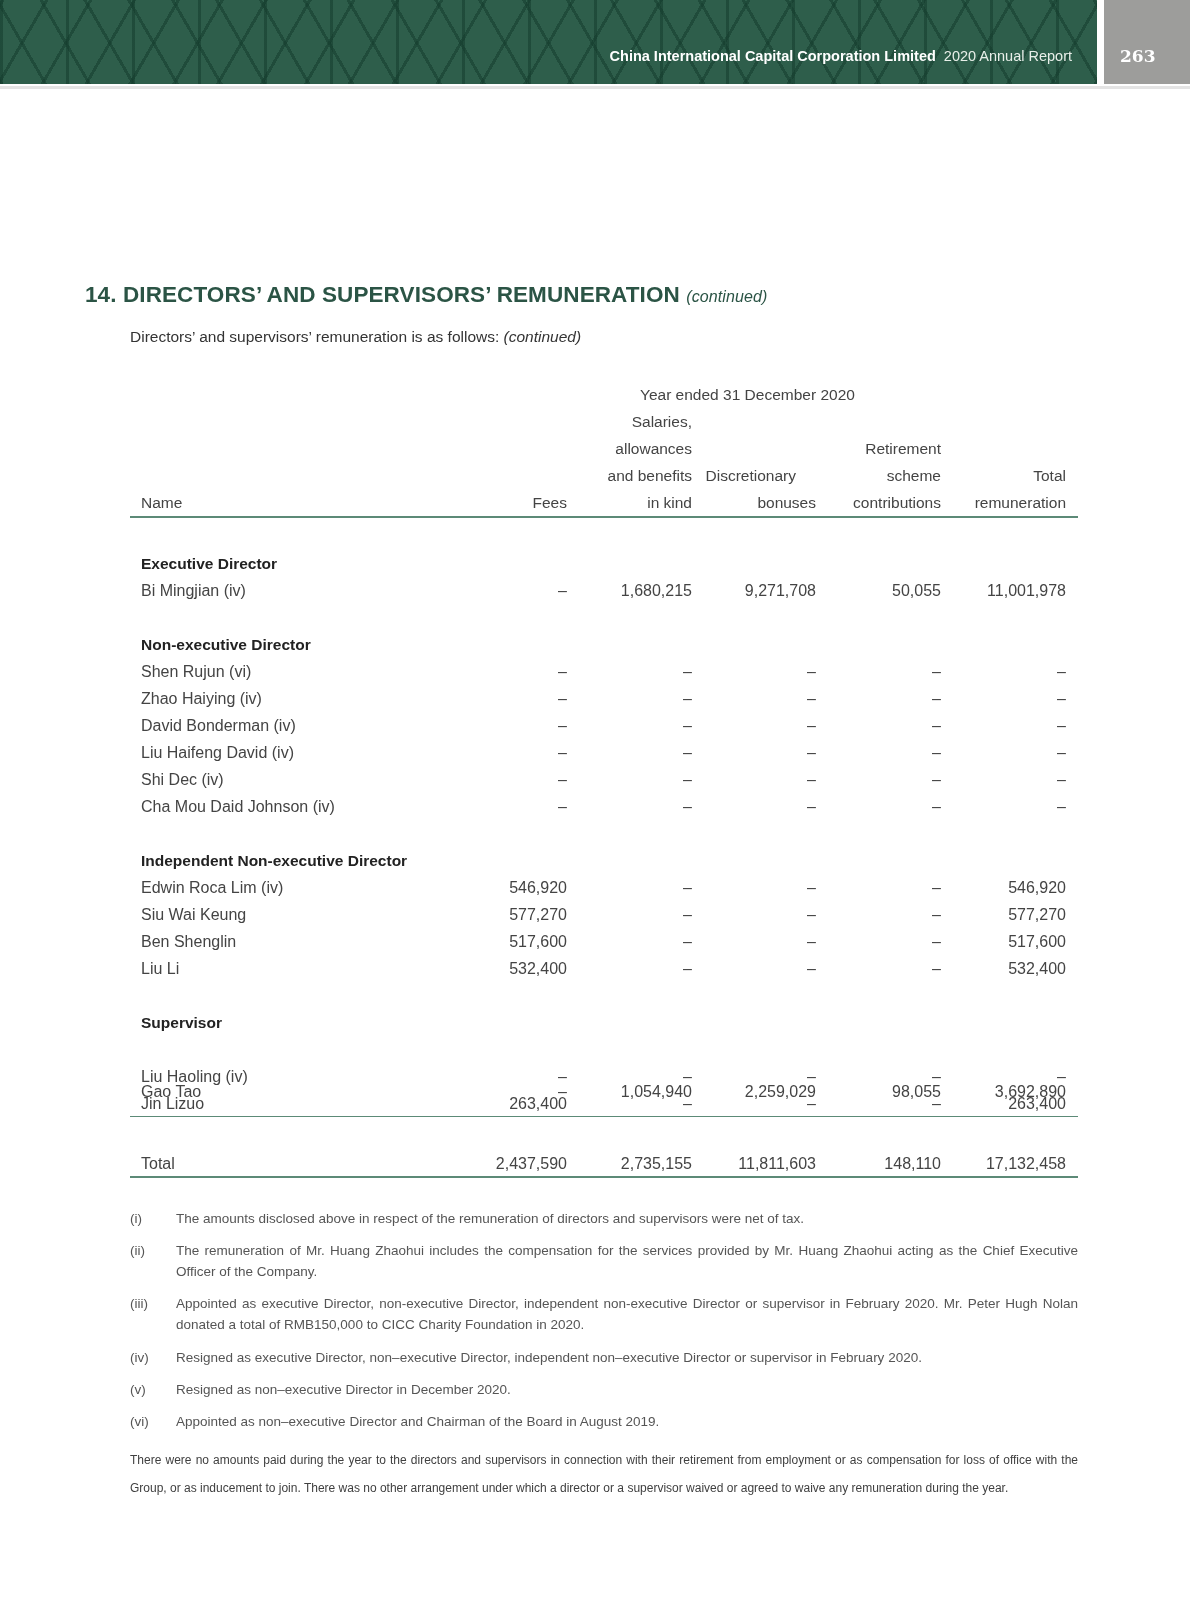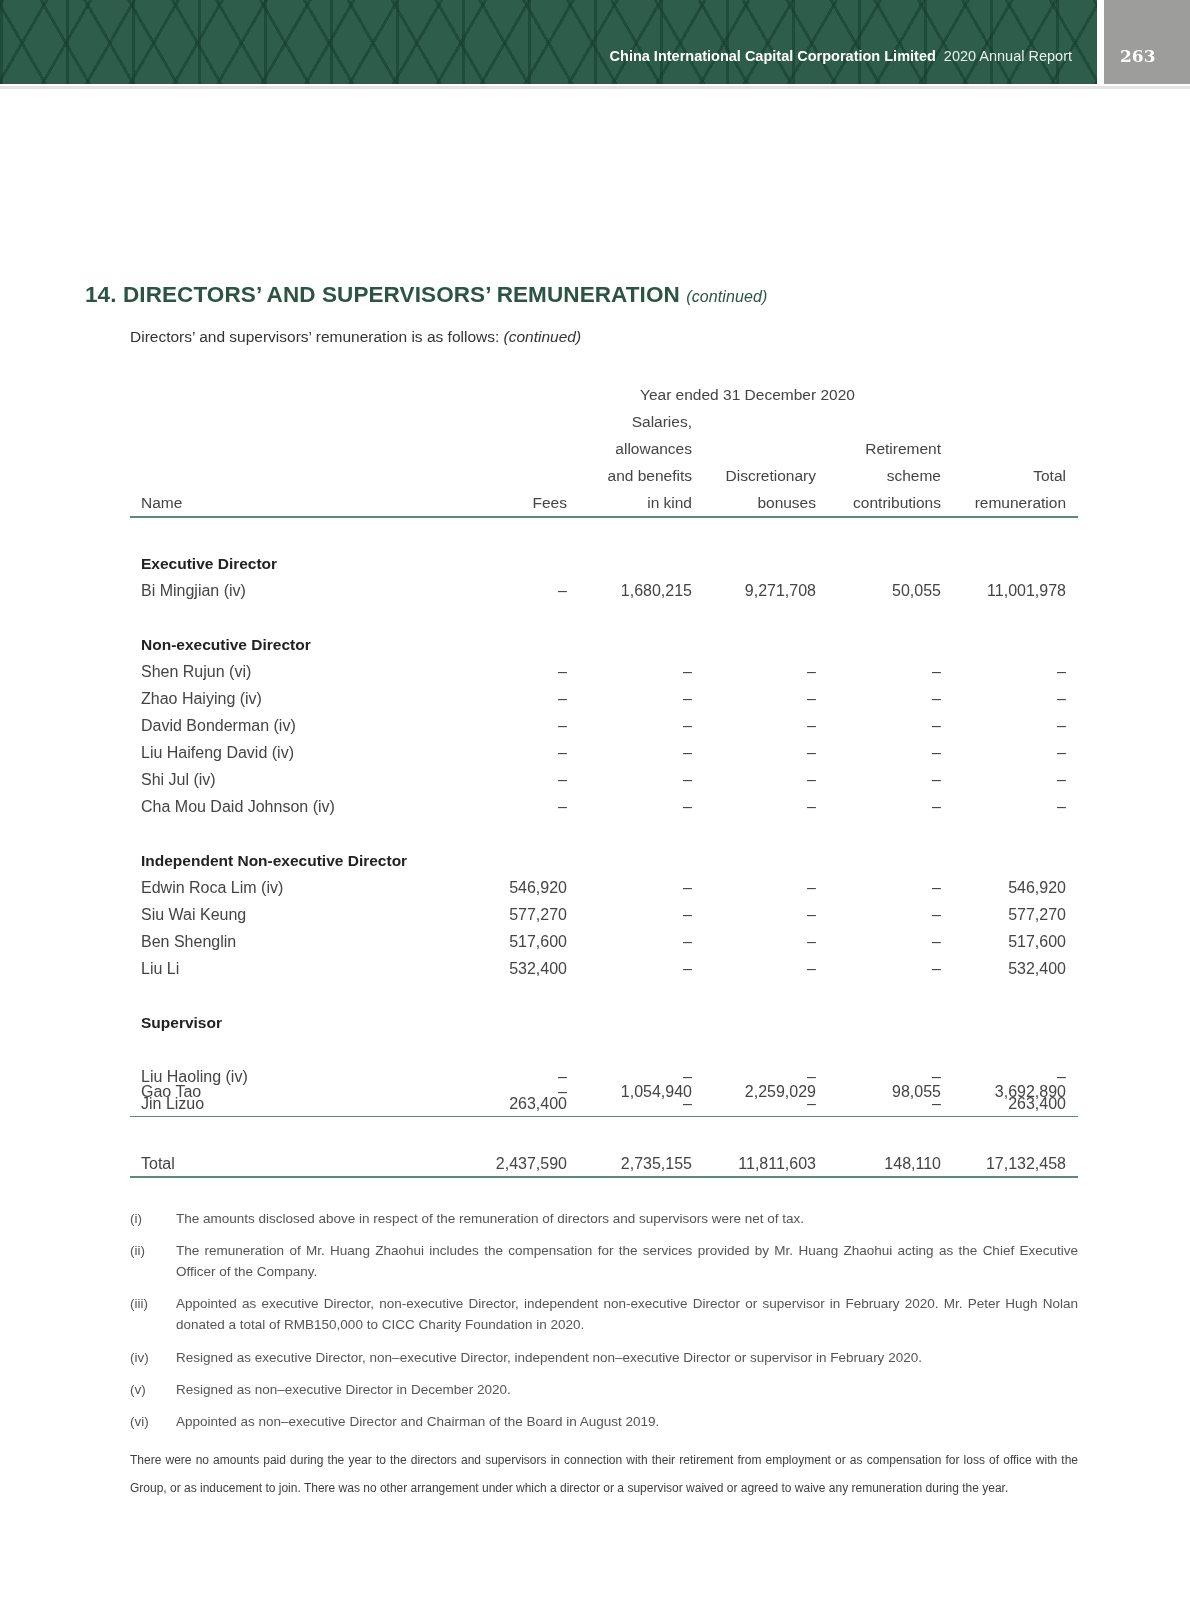--- a/index.html
+++ b/index.html
@@ -82,21 +82,21 @@
   <div class="hdr" style="left:640px; top:386px; text-align:left;">Year ended 31 December 2020</div>
 
   <div class="hdr" style="left:141px; top:494px; text-align:left;">Name</div>
   <div class="hdr" style="right:623px; top:494px;">Fees</div>
 
   <div class="hdr" style="right:498px; top:413px;">Salaries,</div>
   <div class="hdr" style="right:498px; top:440px;">allowances</div>
   <div class="hdr" style="right:498px; top:467px;">and benefits</div>
   <div class="hdr" style="right:498px; top:494px;">in kind</div>
 
-  <div class="hdr" style="right:374px; top:467px;margin-left:28px;">Discretionary</div>
+  <div class="hdr" style="right:394px; top:467px;margin-left:28px;">Discretionary</div>
   <div class="hdr" style="right:374px; top:494px;">bonuses</div>
 
   <div class="hdr" style="right:249px; top:440px;">Retirement</div>
   <div class="hdr" style="right:249px; top:467px;">scheme</div>
   <div class="hdr" style="right:249px; top:494px;">contributions</div>
 
   <div class="hdr" style="right:124px; top:467px;">Total</div>
   <div class="hdr" style="right:124px; top:494px;">remuneration</div>
 
   <div class="rule" style="top:516px;"></div>
@@ -138,21 +138,21 @@
   </div>
   <div class="row" style="top:744px;">
     <span class="name">Liu Haifeng David (iv)</span>
     <span class="cell c0">–</span>
     <span class="cell c1">–</span>
     <span class="cell c2">–</span>
     <span class="cell c3">–</span>
     <span class="cell c4">–</span>
   </div>
   <div class="row" style="top:771px;">
-    <span class="name">Shi Jul (iv)</span>
+    <span class="name">Shi Dec (iv)</span>
     <span class="cell c0">–</span>
     <span class="cell c1">–</span>
     <span class="cell c2">–</span>
     <span class="cell c3">–</span>
     <span class="cell c4">–</span>
   </div>
   <div class="row" style="top:798px;">
     <span class="name">Cha Mou Daid Johnson (iv)</span>
     <span class="cell c0">–</span>
     <span class="cell c1">–</span>

